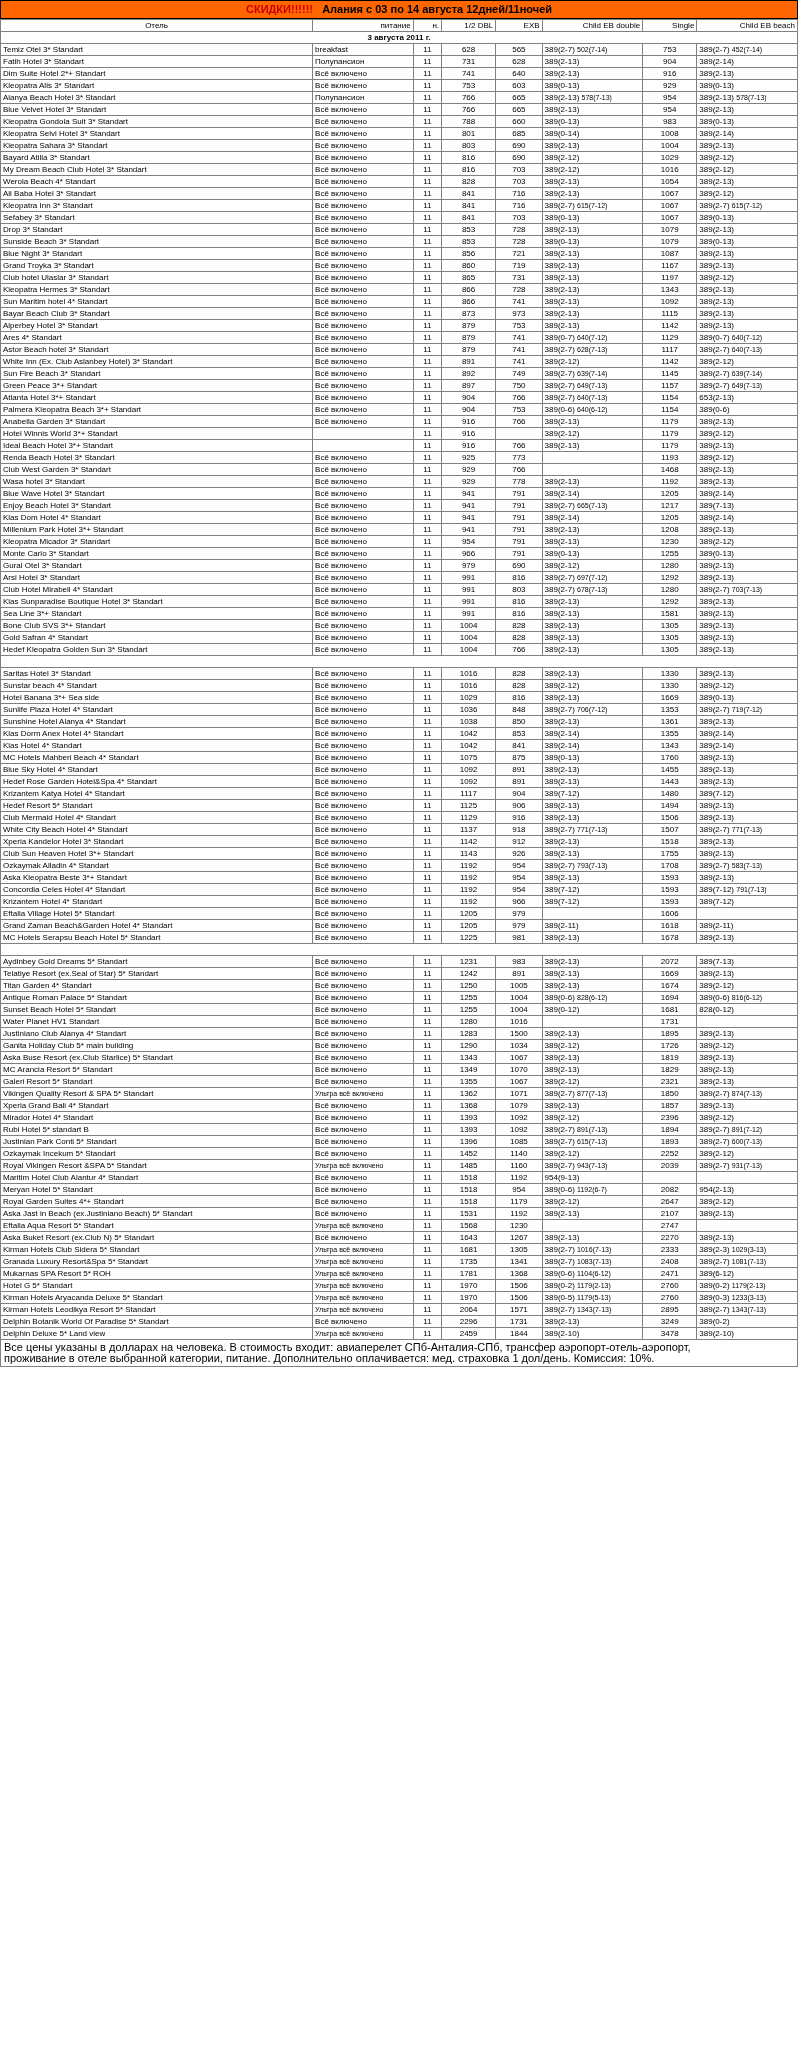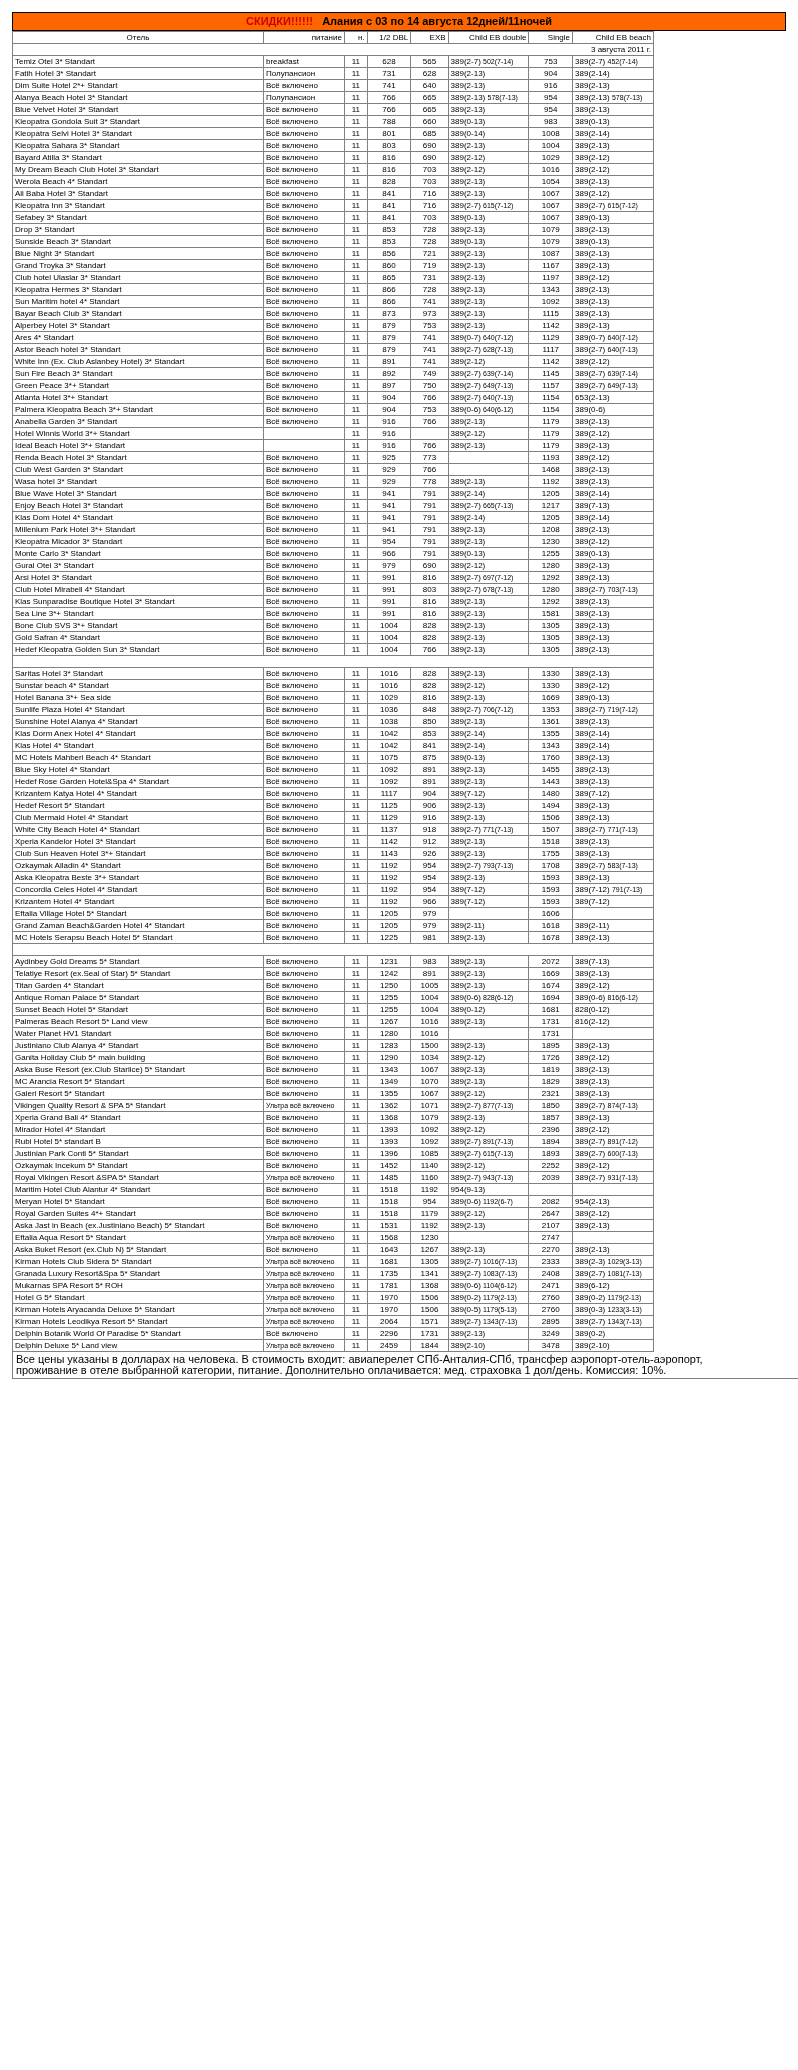--- a/index.html
+++ b/index.html
@@ -4,37 +4,37 @@
 <style>
   * { box-sizing: border-box; }
   html, body { margin: 0; padding: 0; }
   body {
     width: 798px;
     background: #ffffff;
     font-family: "Liberation Sans", sans-serif;
     font-size: 8px;
     color: #000000;
   }
-  .page { width: 798px; padding: 12px; }
+  .page { width: 798px; padding: 0; }
 
   .banner {
     background: #ff6600;
     border: 1px solid #000;
     text-align: center;
     font-weight: bold;
     font-size: 11px;
     padding: 2px 0 3px 0;
     letter-spacing: 0px;
   }
   .banner .red { color: #cc0000; }
   .banner .dark { color: #000000; }
 
   table.grid {
     border-collapse: collapse;
-    width: 642px;
+    width: 798px;
     table-layout: fixed;
   }
   table.grid td, table.grid th {
     border: 1px solid #808080;
     padding: 0 2px;
     font-size: 8px;
     line-height: 10px;
     height: 12px;
     overflow: hidden;
     white-space: nowrap;
@@ -53,22 +53,22 @@
   .c-hdbl  { width: 42px;  text-align: center; }
   .c-exb   { width: 36px;  text-align: center; }
   .c-chd   { width: 78px;  text-align: left; }
   .c-sgl   { width: 42px;  text-align: center; }
   .c-chs   { width: 78px;  text-align: left; }
 
   .daterow td {
     border: 1px solid #808080;
     font-size: 9px;
     height: 14px;
-    text-align: right;
-    font-weight: normal;
+    text-align: center;
+    font-weight: bold;
   }
   .num { text-align: center; }
   .spacer td { border: none; height: 6px; }
 
   .food-wrap { white-space: normal; line-height: 8px; font-size: 7px; }
   .small { font-size: 7px; }
 
   .footer {
     border: 1px solid #808080;
     border-top: none;
@@ -139,20 +139,30 @@
           <td>Dim Suite Hotel 2*+ Standart</td>
           <td>Всё включено</td>
           <td class="num">11</td>
           <td class="num">741</td>
           <td class="num">640</td>
           <td>389(2-13)</td>
           <td class="num">916</td>
           <td>389(2-13)</td>
         </tr>
         <tr>
+          <td>Kleopatra Alis 3* Standart</td>
+          <td>Всё включено</td>
+          <td class="num">11</td>
+          <td class="num">753</td>
+          <td class="num">603</td>
+          <td>389(0-13)</td>
+          <td class="num">929</td>
+          <td>389(0-13)</td>
+        </tr>
+        <tr>
           <td>Alanya Beach Hotel 3* Standart</td>
           <td>Полупансион</td>
           <td class="num">11</td>
           <td class="num">766</td>
           <td class="num">665</td>
           <td>389(2-13) <span class="small">578(7-13)</span></td>
           <td class="num">954</td>
           <td>389(2-13) <span class="small">578(7-13)</span></td>
         </tr>
         <tr>
@@ -893,30 +903,20 @@
         </tr>
         <tr>
           <td>Sunset Beach Hotel 5* Standart</td>
           <td>Всё включено</td>
           <td class="num">11</td>
           <td class="num">1255</td>
           <td class="num">1004</td>
           <td>389(0-12)</td>
           <td class="num">1681</td>
           <td>828(0-12)</td>
-        </tr>
-        <tr>
-          <td>Palmeras Beach Resort 5* Land view</td>
-          <td>Всё включено</td>
-          <td class="num">11</td>
-          <td class="num">1267</td>
-          <td class="num">1016</td>
-          <td>389(2-13)</td>
-          <td class="num">1731</td>
-          <td>816(2-12)</td>
         </tr>
         <tr>
           <td>Water Planet HV1 Standart</td>
           <td>Всё включено</td>
           <td class="num">11</td>
           <td class="num">1280</td>
           <td class="num">1016</td>
           <td></td>
           <td class="num">1731</td>
           <td></td>

